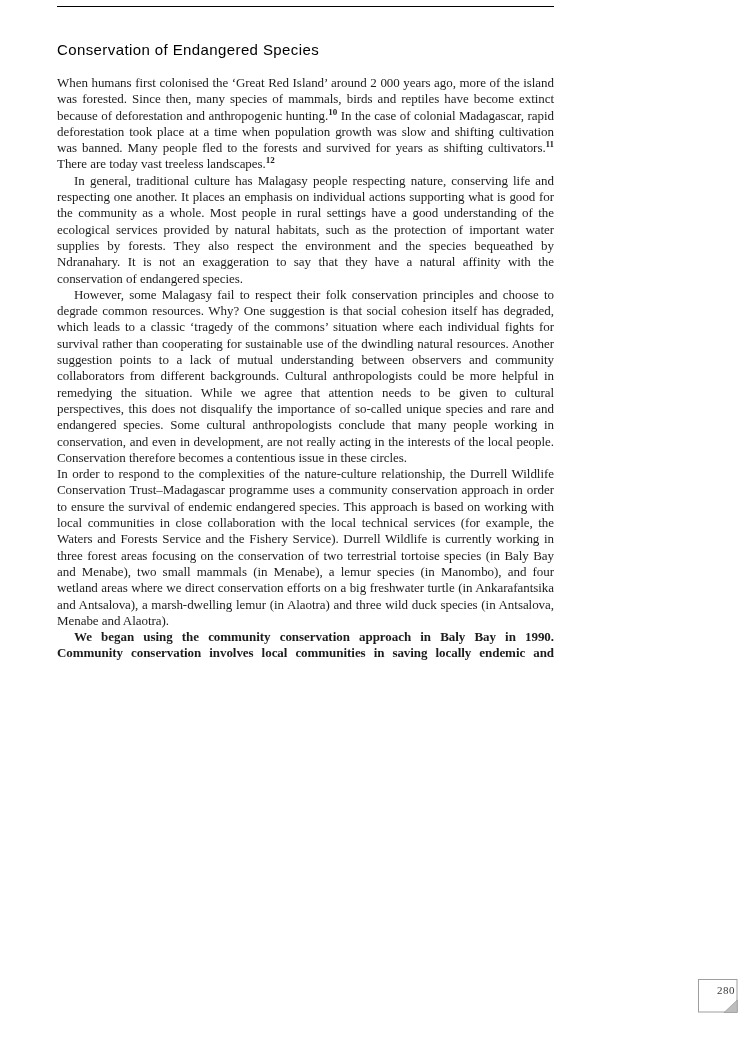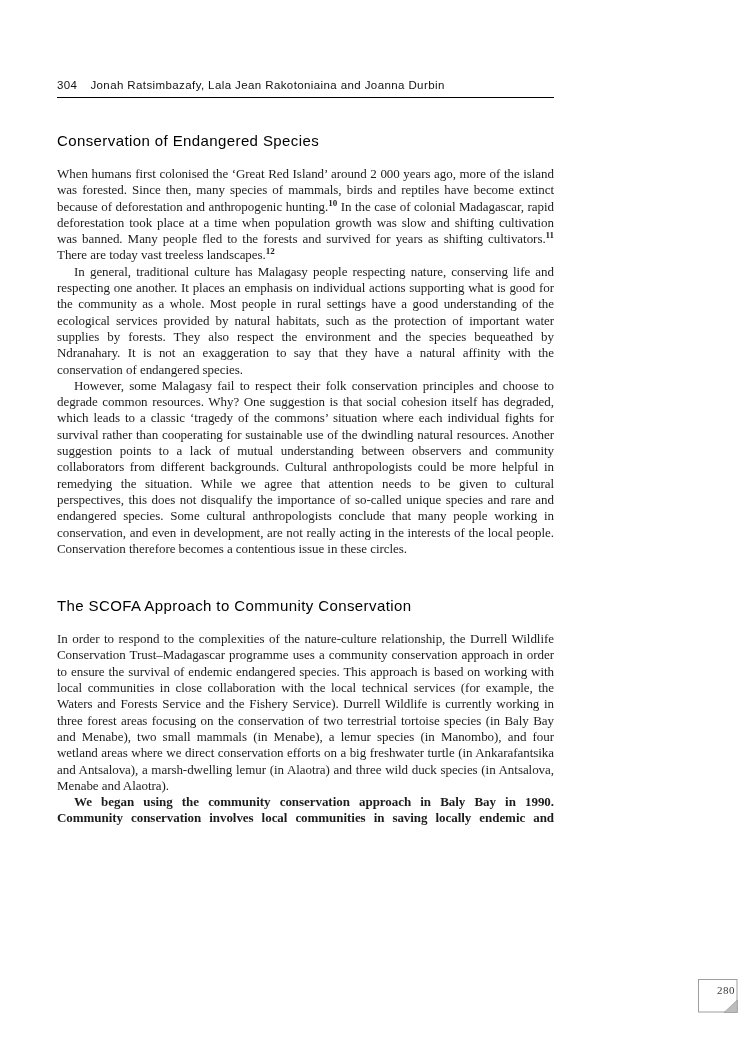--- a/index.html
+++ b/index.html
@@ -58,32 +58,28 @@
     color:#3a3a3a;
   }
 </style>
 </head>
 <body>
 
 <div class="page">
 
   <div class="content">
 
-    <div class="running-header">
-      <span class="pgnum">304</span><span>Jonah Ratsimbazafy, Lala Jean Rakotoniaina and Joanna Durbin</span>
-    </div>
 
     <hr class="header-rule">
 
     <div id="sections">
         <h2 class="section-heading">Conservation of Endangered Species</h2>
         <p class="body-para">When humans first colonised the ‘Great Red Island’ around 2 000 years ago, more of the island was forested. Since then, many species of mammals, birds and reptiles have become extinct because of deforestation and anthropogenic hunting.<sup>10</sup> In the case of colonial Madagascar, rapid deforestation took place at a time when population growth was slow and shifting cultivation was banned. Many people fled to the forests and survived for years as shifting cultivators.<sup>11</sup> There are today vast treeless landscapes.<sup>12</sup></p>
         <p class="body-para indent">In general, traditional culture has Malagasy people respecting nature, conserving life and respecting one another. It places an emphasis on individual actions supporting what is good for the community as a whole. Most people in rural settings have a good understanding of the ecological services provided by natural habitats, such as the protection of important water supplies by forests. They also respect the environment and the species bequeathed by Ndranahary. It is not an exaggeration to say that they have a natural affinity with the conservation of endangered species.</p>
         <p class="body-para indent">However, some Malagasy fail to respect their folk conservation principles and choose to degrade common resources. Why? One suggestion is that social cohesion itself has degraded, which leads to a classic ‘tragedy of the commons’ situation where each individual fights for survival rather than cooperating for sustainable use of the dwindling natural resources. Another suggestion points to a lack of mutual understanding between observers and community collaborators from different backgrounds. Cultural anthropologists could be more helpful in remedying the situation. While we agree that attention needs to be given to cultural perspectives, this does not disqualify the importance of so-called unique species and rare and endangered species. Some cultural anthropologists conclude that many people working in conservation, and even in development, are not really acting in the interests of the local people. Conservation therefore becomes a contentious issue in these circles.</p>
-        <h2 class="section-heading">The SCOFA Approach to Community Conservation</h2>
         <p class="body-para">In order to respond to the complexities of the nature-culture relationship, the Durrell Wildlife Conservation Trust–Madagascar programme uses a community conservation approach in order to ensure the survival of endemic endangered species. This approach is based on working with local communities in close collaboration with the local technical services (for example, the Waters and Forests Service and the Fishery Service). Durrell Wildlife is currently working in three forest areas focusing on the conservation of two terrestrial tortoise species (in Baly Bay and Menabe), two small mammals (in Menabe), a lemur species (in Manombo), and four wetland areas where we direct conservation efforts on a big freshwater turtle (in Ankarafantsika and Antsalova), a marsh-dwelling lemur (in Alaotra) and three wild duck species (in Antsalova, Menabe and Alaotra).</p>
         <p class="body-para indent justify-last">We began using the community conservation approach in Baly Bay in 1990. Community conservation involves local communities in saving locally endemic and</p>
       </div>
 
   </div>
 
   <div class="page-badge">
     <svg width="40" height="34" viewBox="0 0 40 34" xmlns="http://www.w3.org/2000/svg">
       <rect x="0.5" y="0.5" width="38.5" height="32.5" fill="#ffffff" stroke="#9e9e9e" stroke-width="1"></rect>
       <path d="M39.3 21 L39.3 33.5 L26 33.5 Z" fill="#bdbdbd" stroke="#8f8f8f" stroke-width="0.6"></path>

